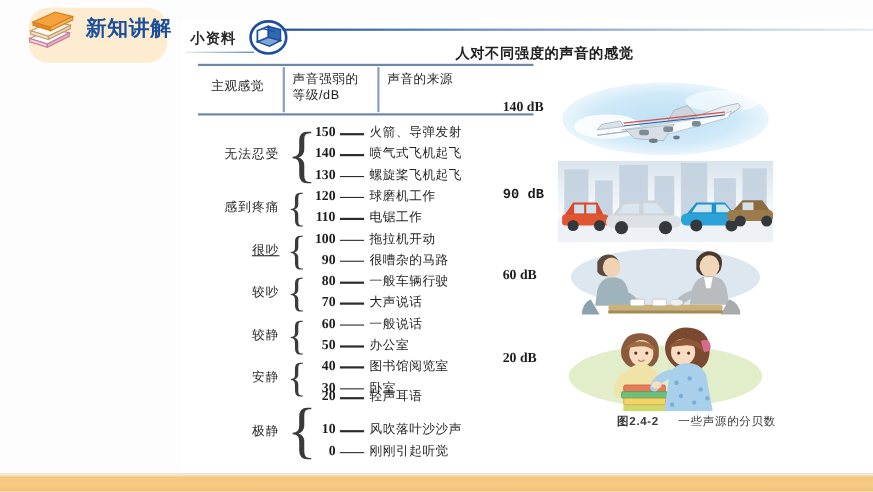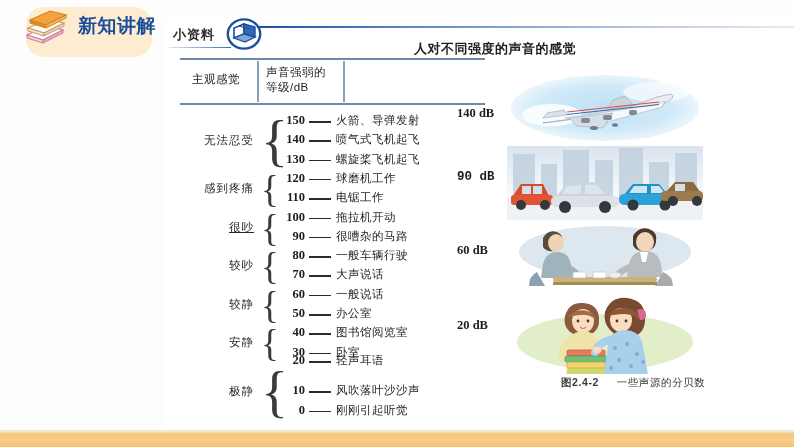--- a/index.html
+++ b/index.html
@@ -232,20 +232,21 @@
     <div id="table">
       <div class="trule" id="trule-top"></div>
       <div class="trule" id="trule-bottom"></div>
       <div class="tvsep" id="tvsep-1"></div>
       <div class="tvsep" id="tvsep-2"></div>
       <div class="thcell" id="th-1">主观感觉</div>
       <div class="thcell" id="th-2">
         <span>声音强弱的</span><br>
         <span>等级/dB</span>
       </div>
+      <div class="thcell" id="th-3">声音的来源</div>
     </div>
 
     <div id="body-area">
         <div class="row" style="top: 95px;">
           <div class="db">150</div>
           <div class="dash"></div>
           <div class="src">火箭、导弹发射</div>
         </div>
         <div class="row" style="top: 114.3px;">
           <div class="db">140</div>
@@ -494,21 +495,21 @@
               <circle cx="136" cy="70" r="2"></circle>
             <circle cx="104" cy="76" r="2"></circle>
           </g>
           <path d="M102 48 q-12 4 -14 12" stroke="#a9d0ea" stroke-width="8" fill="none" stroke-linecap="round"></path>
           <ellipse cx="90" cy="58" rx="4.5" ry="3.4" fill="#fadcc0"></ellipse>
         </g>
       </svg>
     </div>
 
     <div id="markers">
-        <div class="dbmark" style="left: 292px; top: 72px; margin-top: 16px;">140 dB</div>
+        <div class="dbmark" style="left: 292px; top: 72px;">140 dB</div>
         <div class="dbmark" style="left: 292px; top: 152px; font-family: Liberation Mono, monospace;">90 dB</div>
         <div class="dbmark" style="left: 292px; top: 225px;">60 dB</div>
         <div class="dbmark" style="left: 292px; top: 300px;">20 dB</div>
       </div>
 
     <div id="caption">
       <span class="cap-num">图2.4-2</span>
       &nbsp;&nbsp;&nbsp;
       <span>一些声源的分贝数</span>
     </div>

